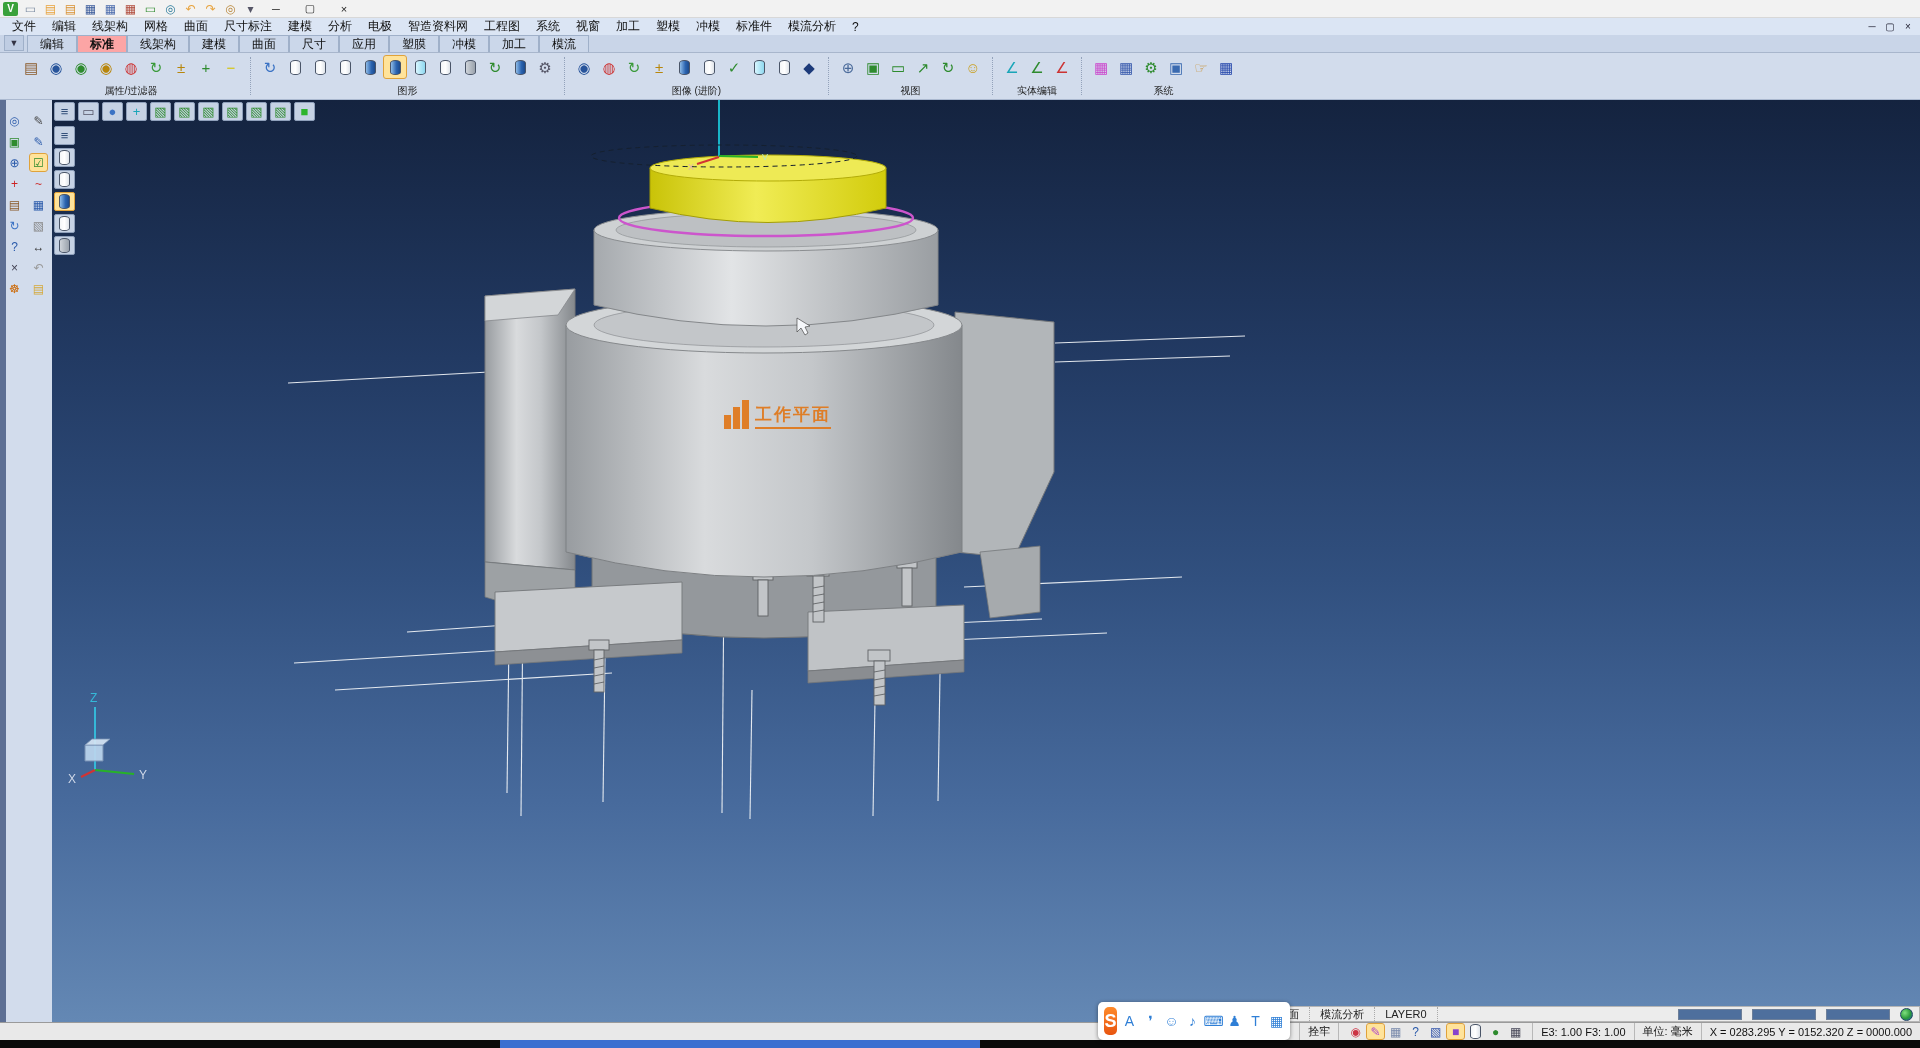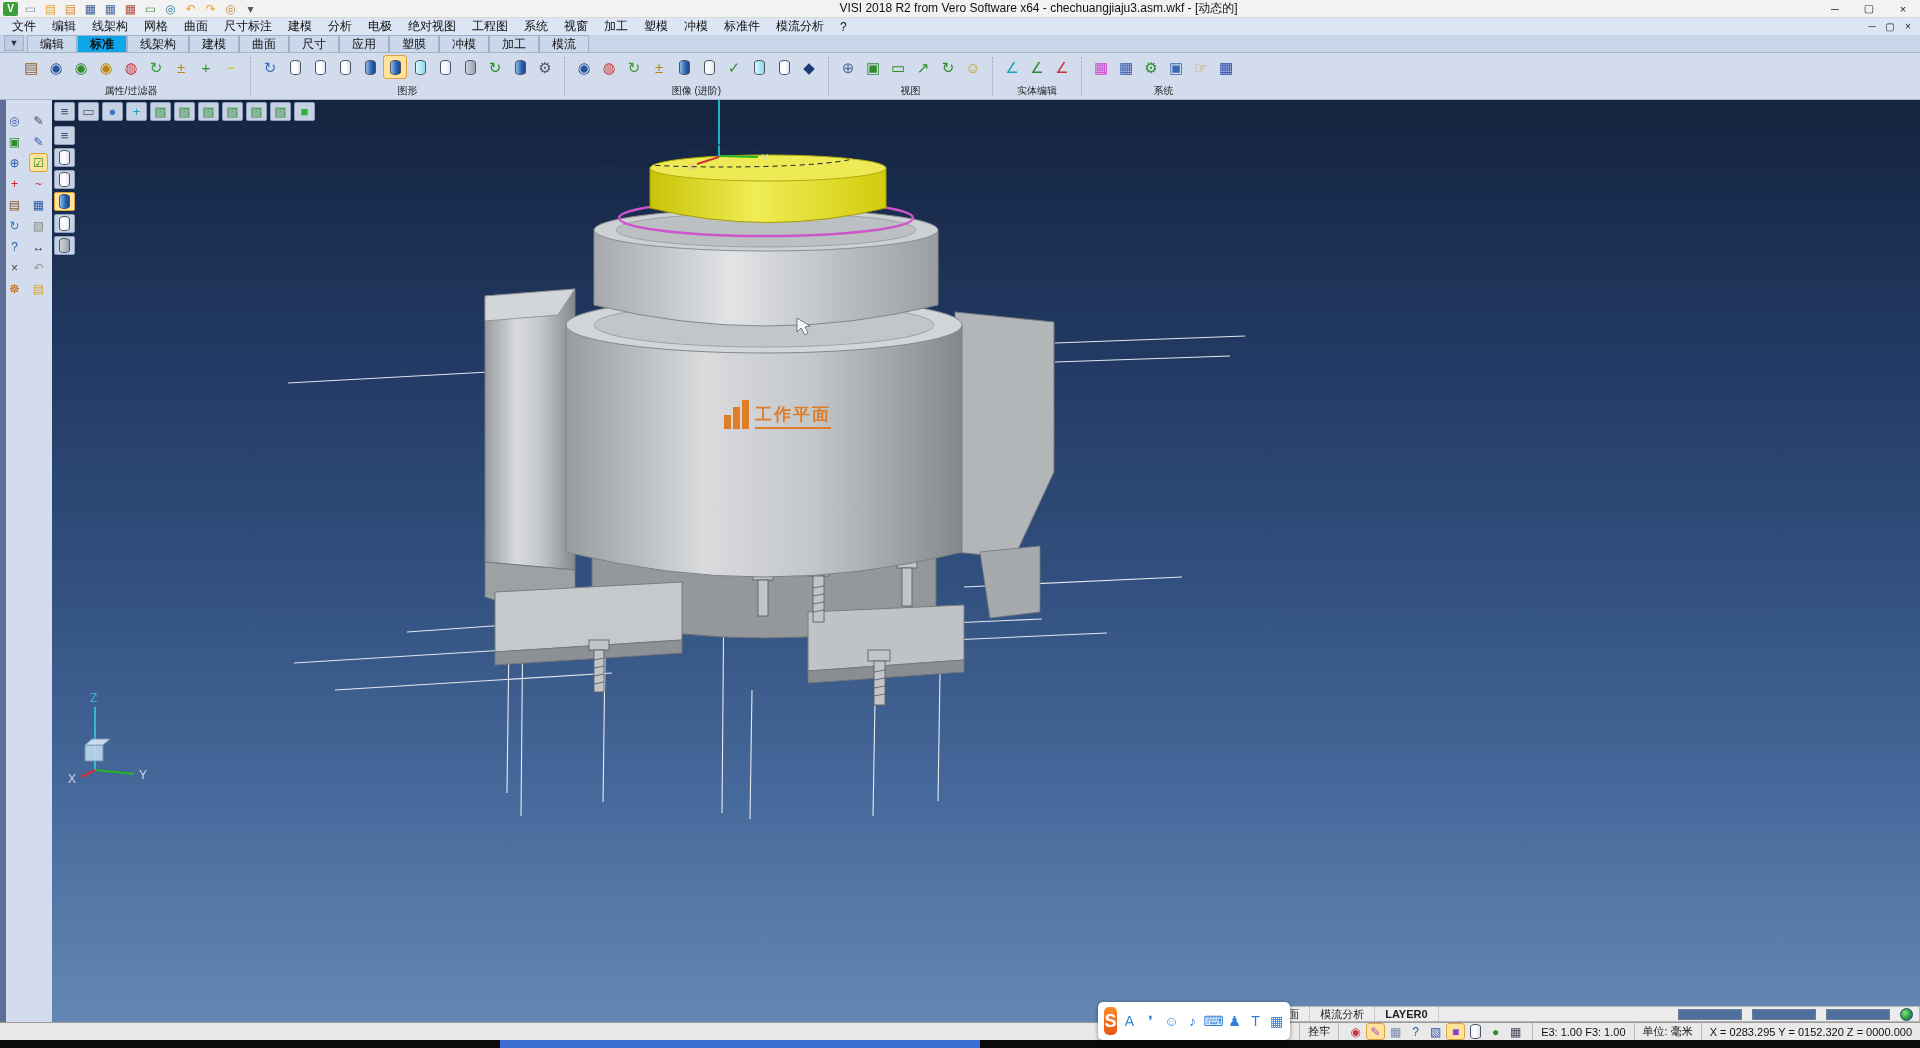--- a/index.html
+++ b/index.html
@@ -18,21 +18,21 @@
   
   .menubar { height:17px; background:#dbe5f4; display:flex; align-items:center; font-size:12px; color:#111; padding-left:4px; }
   .menu-item { padding:0 8px; height:17px; display:flex; align-items:center; white-space:nowrap; }
   .mdi-ctrls { margin-left:auto; display:flex; gap:2px; padding-right:4px; }
   .mdi { width:16px; height:14px; font-size:10px; display:flex; align-items:center; justify-content:center; color:#223; }
 
   
   .tabbar { height:18px; background:#c9d5e8; display:flex; align-items:flex-end; font-size:12px; color:#111; padding-left:2px; border-bottom:1px solid #a8b6cc; }
   .tab-caret { width:20px; height:16px; display:flex; align-items:center; justify-content:center; font-size:9px; color:#334; background:#bfcde3; border:1px solid #9fb0c9; margin:0 3px 1px 2px; }
   .tab { padding:1px 12px; height:17px; display:flex; align-items:center; border:1px solid #9fb0c9; border-bottom:none; background:#cbd7ea; white-space:nowrap; }
-  .tab.active { background:#0ea5e9; font-weight:bold; }
+  .tab.active { background:#fca5a5; font-weight:bold; }
 
   
   .toolbar { height:47px; background:#d2dcec; display:flex; align-items:stretch; padding-left:14px; border-bottom:1px solid #aab8cf; }
   .tgroup { display:flex; flex-direction:column; justify-content:space-between; padding:3px 6px 1px 6px; }
   .tgroup-icons { display:flex; align-items:center; gap:3px; }
   .tgroup-label { text-align:center; font-size:10px; color:#222; padding-top:1px; white-space:nowrap; }
   .tsep { width:1px; border-left:1px dotted #93a2ba; margin:4px 2px; }
   .ic { width:22px; height:22px; display:flex; align-items:center; justify-content:center; font-size:15px; line-height:1; border-radius:2px; }
   .ic.sel { background:#ffe39a; outline:1px solid #e0a23a; }
   .ic-sm { width:17px; height:17px; font-size:12px; }
@@ -54,21 +54,21 @@
   .vic.sel { background:#ffe39a; border-color:#e0a23a; }
 
   .watermark { position:absolute; left:672px; top:300px; display:flex; align-items:flex-end; gap:6px; opacity:.95; z-index:4; }
   .wm-bars { display:flex; align-items:flex-end; gap:2px; }
   .wm-bars i { display:block; background:#e07a1f; width:7px; }
   .wm-text { color:#e07a1f; font-size:17px; font-weight:bold; border-bottom:2px solid #e07a1f; padding-bottom:1px; letter-spacing:2px; }
 
   
   .status-upper { position:absolute; left:1188px; top:1006px; width:732px; height:16px; background:#ececec; border:1px solid #b5b5b5; display:flex; align-items:center; font-size:11px; color:#222; z-index:6; }
   .su-seg { padding:0 10px; display:flex; align-items:center; gap:4px; height:100%; border-right:1px dotted #aaa; white-space:nowrap; }
-  .su-layer { font-weight:bold; }
+  .su-layer { font-weight:normal; }
   .swatches { display:flex; gap:10px; margin-left:auto; align-items:center; padding-right:6px; }
   .swatch { width:64px; height:11px; background:#4e6f9d; border:1px solid #6d7f99; }
   .globe { width:13px; height:13px; border-radius:50%; background:radial-gradient(circle at 35% 35%, #7fe07f, #2c9a3c 55%, #1b5fae); border:1px solid #246; }
 
   .statusbar { position:absolute; left:0; top:1022px; width:1920px; height:18px; background:#e9e9e9; border-top:1px solid #9a9a9a; display:flex; align-items:center; font-size:11px; color:#111; z-index:6; }
   .sb-spacer { flex:1; }
   .sb-seg { height:100%; display:flex; align-items:center; padding:0 8px; border-left:1px solid #b8b8b8; white-space:nowrap; gap:3px; }
   .sic { width:17px; height:15px; display:flex; align-items:center; justify-content:center; font-size:12px; border-radius:2px; }
   .sic.sel { background:#ffe39a; outline:1px solid #e0a23a; }
 
@@ -128,21 +128,20 @@
       </span>
 
       <span class="qa">
         <i style="font-style: normal; color: rgb(184, 134, 58);">◎</i>
       </span>
 
       <span class="qa">
         <i style="font-style: normal; color: rgb(85, 85, 102);">▾</i>
       </span>
     </div>
-  <div class="tb-title">VISI 2018 R2 from Vero Software x64 - chechuangjiaju3.asm.wkf - [动态的]</div>
   <div class="win-ctrls">
 
       <span class="wc">─</span>
 
       <span class="wc">▢</span>
 
       <span class="wc">×</span>
     </div>
 </div>
 
@@ -151,21 +150,21 @@
 
   <span class="menu-item">文件</span>
       <span class="menu-item">编辑</span>
       <span class="menu-item">线架构</span>
       <span class="menu-item">网格</span>
       <span class="menu-item">曲面</span>
       <span class="menu-item">尺寸标注</span>
       <span class="menu-item">建模</span>
       <span class="menu-item">分析</span>
       <span class="menu-item">电极</span>
-      <span class="menu-item">绝对视图</span>
+      <span class="menu-item">智造资料网</span>
       <span class="menu-item">工程图</span>
       <span class="menu-item">系统</span>
       <span class="menu-item">视窗</span>
       <span class="menu-item">加工</span>
       <span class="menu-item">塑模</span>
       <span class="menu-item">冲模</span>
       <span class="menu-item">标准件</span>
       <span class="menu-item">模流分析</span>
       <span class="menu-item">?</span>
     </span>

